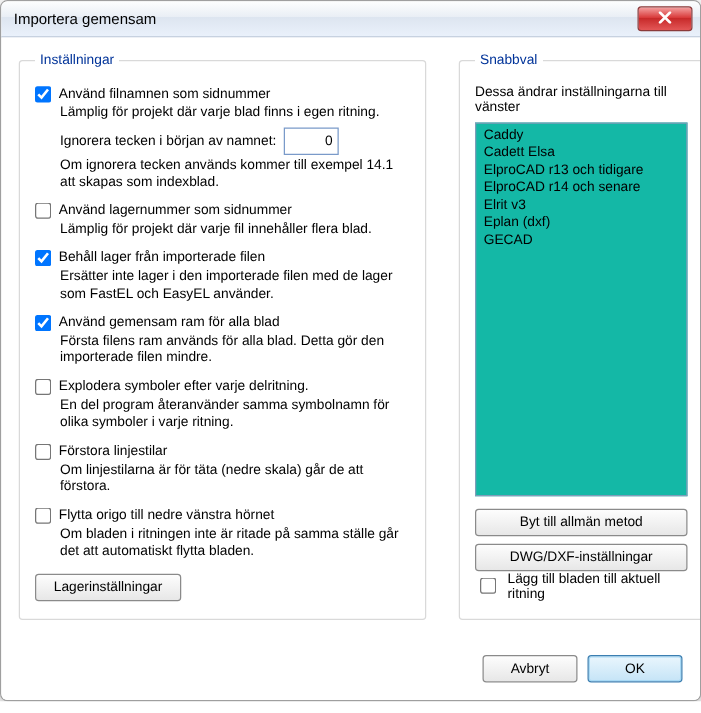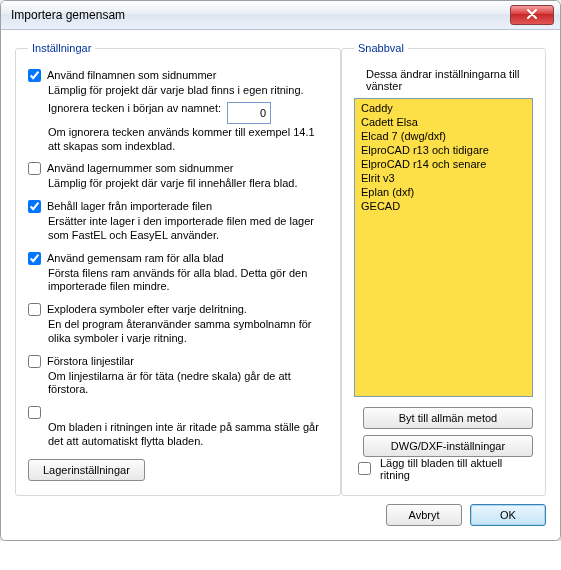--- a/index.html
+++ b/index.html
@@ -1,41 +1,41 @@
 <!DOCTYPE html>
 <html><head>
 <meta charset="utf-8">
 <style>
   html,body{margin:0;padding:0;font-family:"Segoe UI",Tahoma,sans-serif;font-size:11px;color:#000;background:#fff}
   .window{width:561px;box-sizing:border-box;border:1px solid #9f9f9f;border-radius:6px;box-shadow:0 4px 18px rgba(0,0,0,.35);overflow:hidden;background:#fff}
   .titlebar{height:28px;display:flex;align-items:center;justify-content:space-between;padding:0 6px 0 10px;background:linear-gradient(#fdfefe,#e9eef5 45%,#dde5f0 46%,#eaf1fb);border-bottom:1px solid #b7c4d6}
   .titlebar .title{font-size:12px;color:#000}
   .closebtn{width:42px;height:18px;border:1px solid #8b3a3a;border-radius:3px;background:linear-gradient(#f3a0a0,#d93b3b 45%,#c62828 46%,#e35656);color:#fff;display:flex;align-items:center;justify-content:center;font-weight:bold;font-size:12px;cursor:default}
   .body{padding:12px 14px 14px;background:#fff}
-  .cols{display:flex;gap:0;align-items:stretch}
+  .cols{display:flex;gap:26px;align-items:stretch}
   fieldset{border:1px solid #d9d9d9;border-radius:3px;padding:10px 12px 14px;margin:0}
   legend{padding:0 4px;color:#003399;font-size:11px}
   .left{flex:0 0 300px}
   .right{flex:1;display:flex;flex-direction:column}
   .opt{display:flex;align-items:center;gap:6px;margin-top:8px}
   .opt:first-of-type{margin-top:4px}
   .opt input[type=checkbox]{margin:1px 0 0 0}
   .opt .lbl{color:#000}
   .sub{margin:2px 0 0 20px;color:#000;line-height:1.25}
-  .inline{display:flex;align-items:flex-start;gap:6px;margin:4px 0 0 20px}
+  .inline{display:flex;align-items:center;gap:6px;margin:4px 0 0 20px}
   .inline input[type=text]{width:34px;height:18px;border:1px solid #7a9ac9;padding:1px 4px;font-family:inherit;font-size:11px;text-align:right}
   button.std{height:22px;border:1px solid #8a8a8a;border-radius:3px;background:linear-gradient(#fdfdfd,#e7e7e7);font-family:inherit;font-size:11px;padding:0 14px;cursor:default}
   .layerbtn-row{display:flex;justify-content:flex-start;margin-top:10px}
-  .right .desc{margin:4px 12px 6px}
-  .listbox{flex:1;min-height:260px;border:1px solid #7f9db9;background:#fde047;padding:2px;overflow:auto}
+  .right .desc{margin:4px 0 6px}
+  .listbox{flex:1;min-height:260px;border:1px solid #7f9db9;background:#14b8a6;padding:2px;overflow:auto}
   .listbox .item{padding:1px 4px;white-space:nowrap}
   .rbuttons{display:flex;flex-direction:column;gap:6px;margin-top:10px;align-items:flex-end}
   .rbuttons button.std{width:170px}
   .addrow{display:flex;align-items:center;gap:6px;}
-  .footer{display:flex;justify-content:flex-end;gap:8px;margin-top:8px}
+  .footer{display:flex;justify-content:flex-end;gap:8px;margin-top:28px}
   .footer button{width:76px;height:22px;border-radius:3px;font-family:inherit;font-size:11px;cursor:default}
   .footer .cancel{border:1px solid #8a8a8a;background:linear-gradient(#fdfdfd,#e7e7e7)}
   .footer .ok{border:1px solid #3c7fb1;background:linear-gradient(#eaf6fd,#c5e4f7);box-shadow:inset 0 0 0 1px #a7d9f5}
 </style>
 </head>
 <body>
 
 <div class="window">
   <div class="titlebar">
     <div class="title">Importera gemensam</div>
@@ -90,35 +90,35 @@
         <div class="sub">En del program återanvänder samma symbolnamn för olika symboler i varje ritning.</div>
 
         <div class="opt">
           <input type="checkbox" style="">
           <span class="lbl">Förstora linjestilar</span>
         </div>
         <div class="sub">Om linjestilarna är för täta (nedre skala) går de att förstora.</div>
 
         <div class="opt">
           <input type="checkbox" style="">
+          <span class="lbl">Flytta origo till nedre vänstra hörnet</span>
         </div>
         <div class="sub">Om bladen i ritningen inte är ritade på samma ställe går det att automatiskt flytta bladen.</div>
 
         <div class="layerbtn-row">
           <button class="std">Lagerinställningar</button>
         </div>
       </fieldset>
 
       <fieldset class="right">
         <legend>Snabbval</legend>
         <div class="desc">Dessa ändrar inställningarna till vänster</div>
         <div class="listbox" id="quicklist">
             <div class="item">Caddy</div>
             <div class="item">Cadett Elsa</div>
-            <div class="item">Elcad 7 (dwg/dxf)</div>
             <div class="item">ElproCAD r13 och tidigare</div>
             <div class="item">ElproCAD r14 och senare</div>
             <div class="item">Elrit v3</div>
             <div class="item">Eplan (dxf)</div>
             <div class="item">GECAD</div>
           </div>
         <div class="rbuttons">
           <button class="std">Byt till allmän metod</button>
           <button class="std">DWG/DXF-inställningar</button>
         </div>

